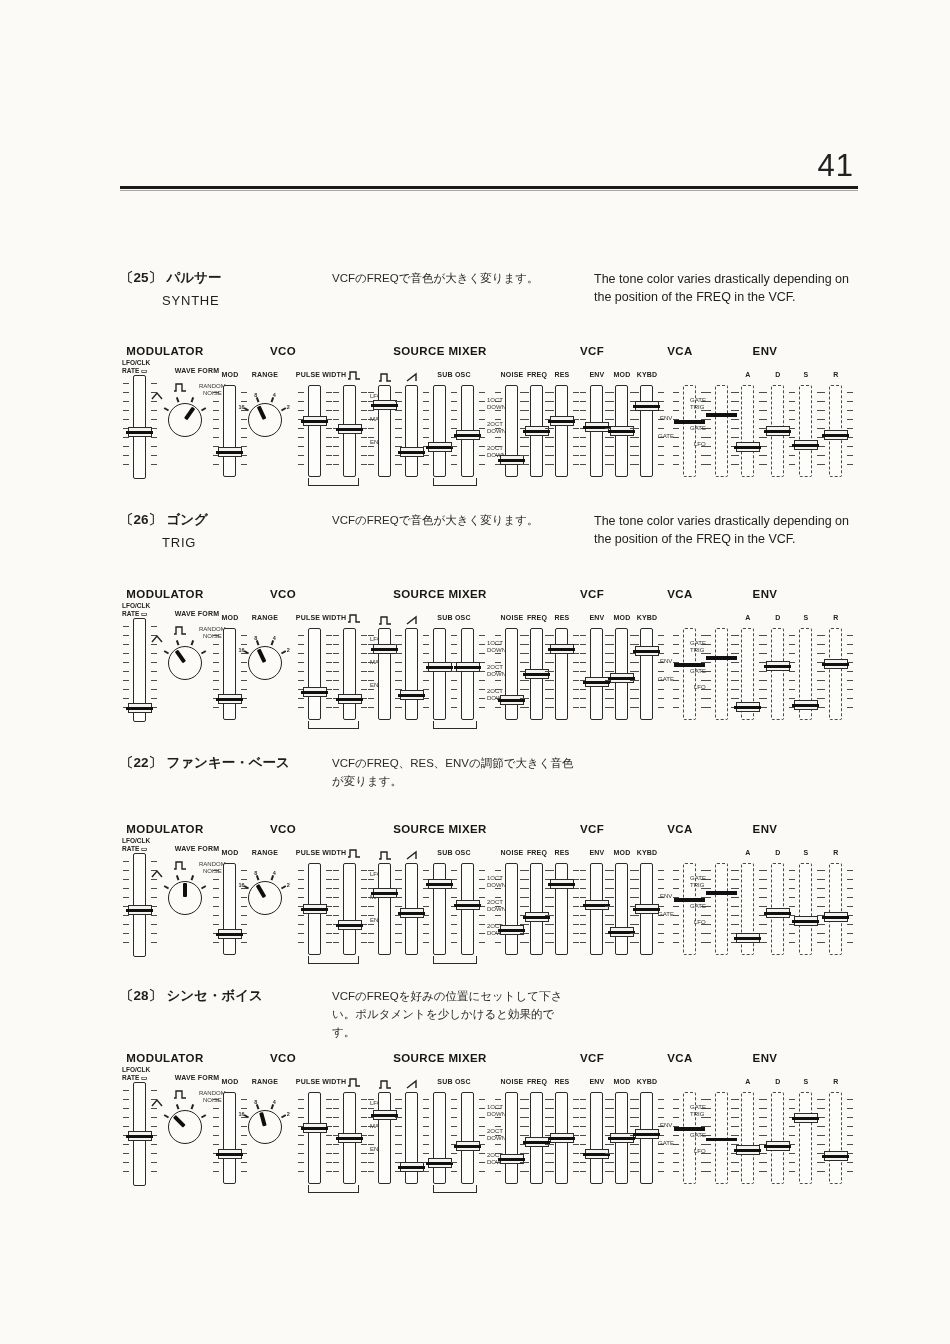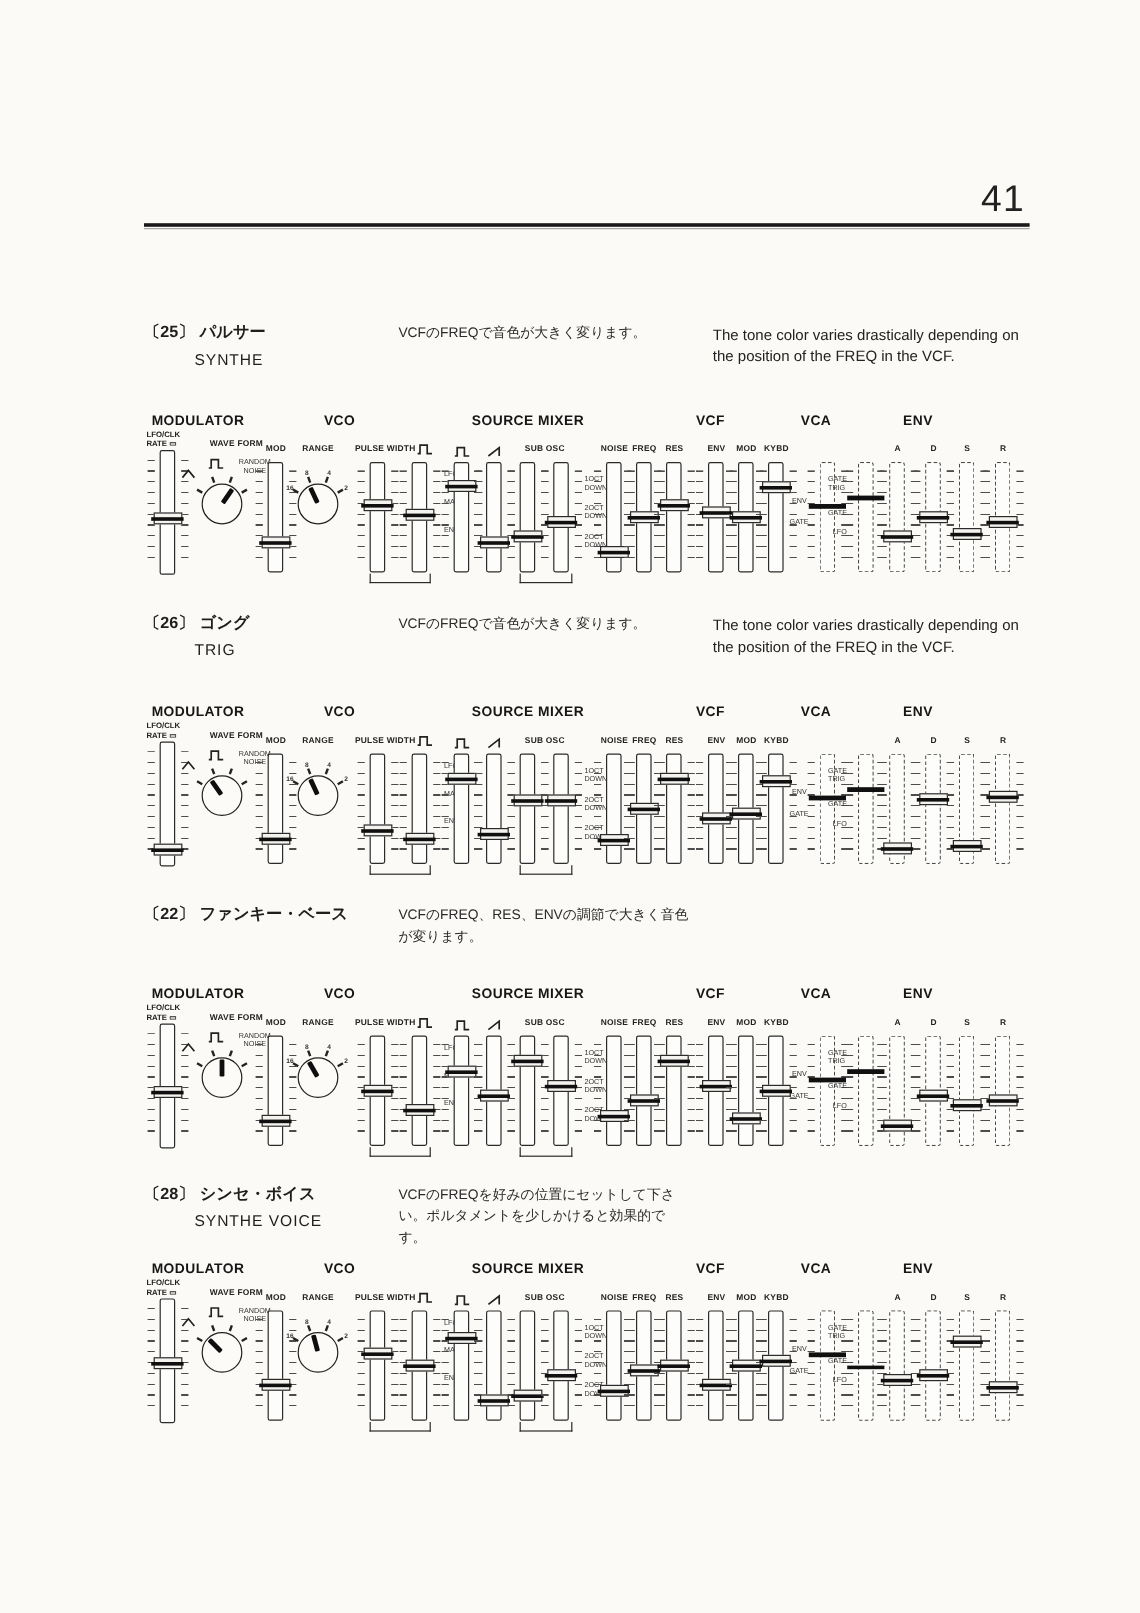--- a/index.html
+++ b/index.html
@@ -850,21 +850,20 @@
             <div class="hbar"></div>
           </div>
         </div>
       </div>
   </div>
 
   <div class="patch" style="top:970px;">
     <div class="phead">
       <span class="pnum">〔28〕</span>
       <span class="pnamejp">シンセ・ボイス</span>
-      <div class="pnameen">SYNTHE VOICE</div>
       <div class="pdescjp">VCFのFREQを好みの位置にセットして下さい。ポルタメントを少しかけると効果的です。</div>
     </div>
     <div class="diagram" style="top:82px;">
         <div class="sect" style="left: 45px; top: 0px; transform: translateX(-50%);">MODULATOR</div>
         <div class="sect" style="left: 163px; top: 0px; transform: translateX(-50%);">VCO</div>
         <div class="sect" style="left: 320px; top: 0px; transform: translateX(-50%);">SOURCE MIXER</div>
         <div class="sect" style="left: 472px; top: 0px; transform: translateX(-50%);">VCF</div>
         <div class="sect" style="left: 560px; top: 0px; transform: translateX(-50%);">VCA</div>
         <div class="sect" style="left: 645px; top: 0px; transform: translateX(-50%);">ENV</div>
         <div class="ratelabel" style="left: 2px; top: 14px;"><div>LFO/CLK</div><div>RATE ▭</div></div>

